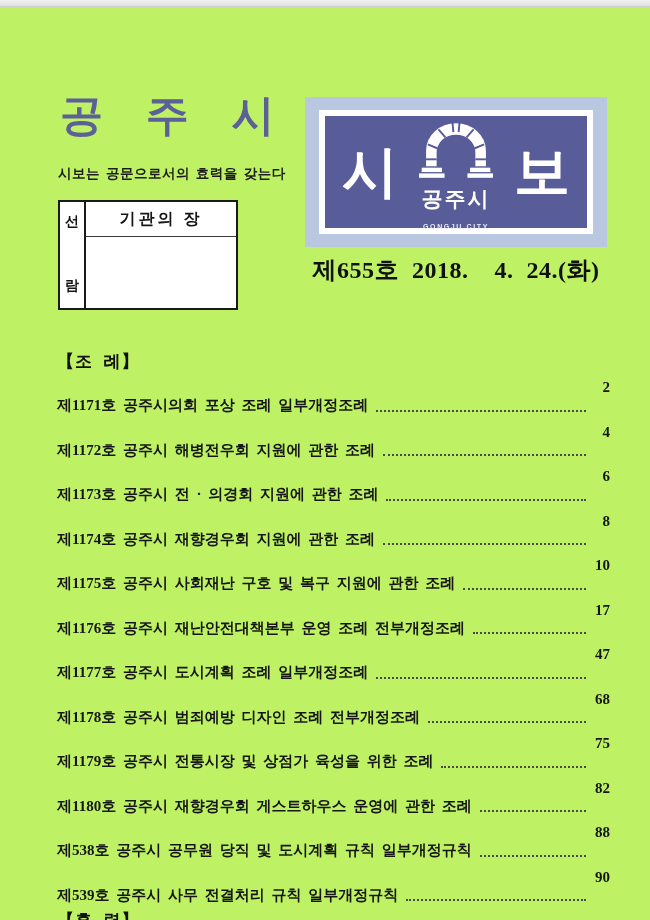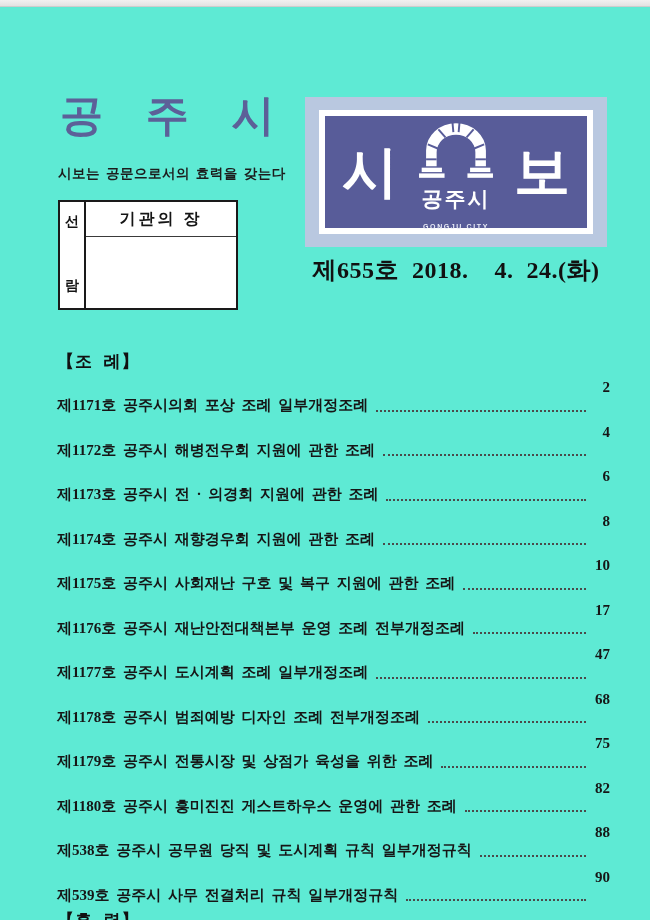--- a/index.html
+++ b/index.html
@@ -1,17 +1,17 @@
 <!DOCTYPE html>
 <html><head>
 <meta charset="utf-8">
 <style>
   html,body{margin:0;padding:0;background:#ffffff;}
   .page{
-    position:relative;width:650px;height:920px;background:#5eead4;overflow:hidden;
+    position:relative;width:650px;height:920px;background:#bef264;overflow:hidden;
     font-family:"Liberation Serif","DejaVu Serif",serif;color:#151515;
   }
   .top-strip{
     position:absolute;left:0;top:0;width:650px;height:6px;
     background:linear-gradient(#f1f1f1,#e2e2e2);
     border-bottom:1px solid #cdcdcd;
   }
   
   .city-title{
     position:absolute;left:60px;top:92px;
@@ -166,21 +166,21 @@
         <span class="toc-label">제1178호 공주시 범죄예방 디자인 조례 전부개정조례</span>
         <span class="toc-leader"></span>
         <span class="toc-page">68</span>
       </div>
       <div class="toc-row">
         <span class="toc-label">제1179호 공주시 전통시장 및 상점가 육성을 위한 조례</span>
         <span class="toc-leader"></span>
         <span class="toc-page">75</span>
       </div>
       <div class="toc-row">
-        <span class="toc-label">제1180호 공주시 흥미진진 게스트하우스 운영에 관한 조례</span>
+        <span class="toc-label">제1180호 공주시 재향경우회 게스트하우스 운영에 관한 조례</span>
         <span class="toc-leader"></span>
         <span class="toc-page">82</span>
       </div>
       <div class="toc-row">
         <span class="toc-label">제538호 공주시 공무원 당직 및 도시계획 규칙 일부개정규칙</span>
         <span class="toc-leader"></span>
         <span class="toc-page">88</span>
       </div>
       <div class="toc-row">
         <span class="toc-label">제539호 공주시 사무 전결처리 규칙 일부개정규칙</span>

